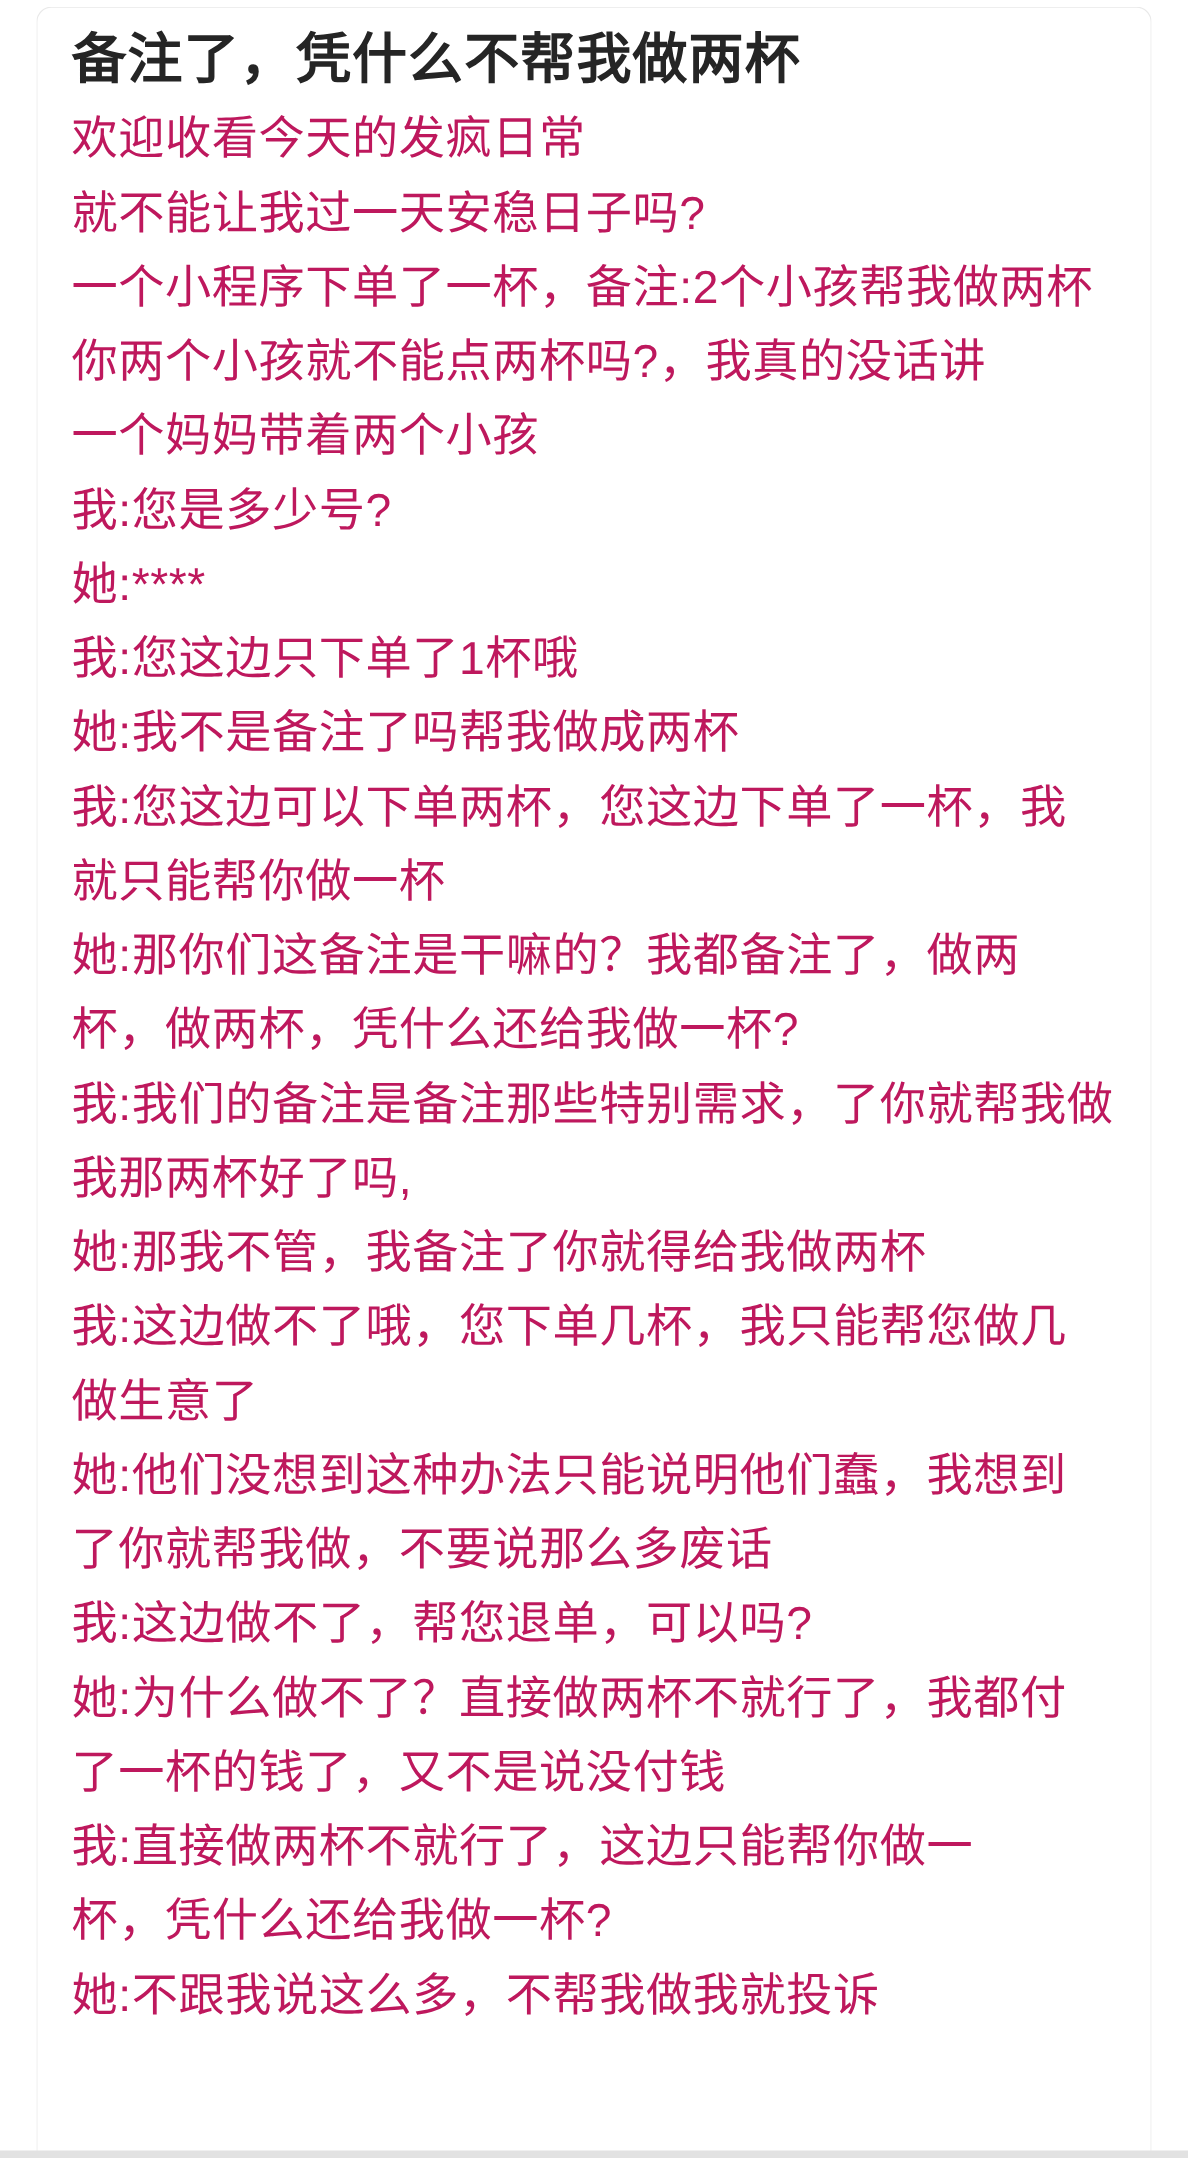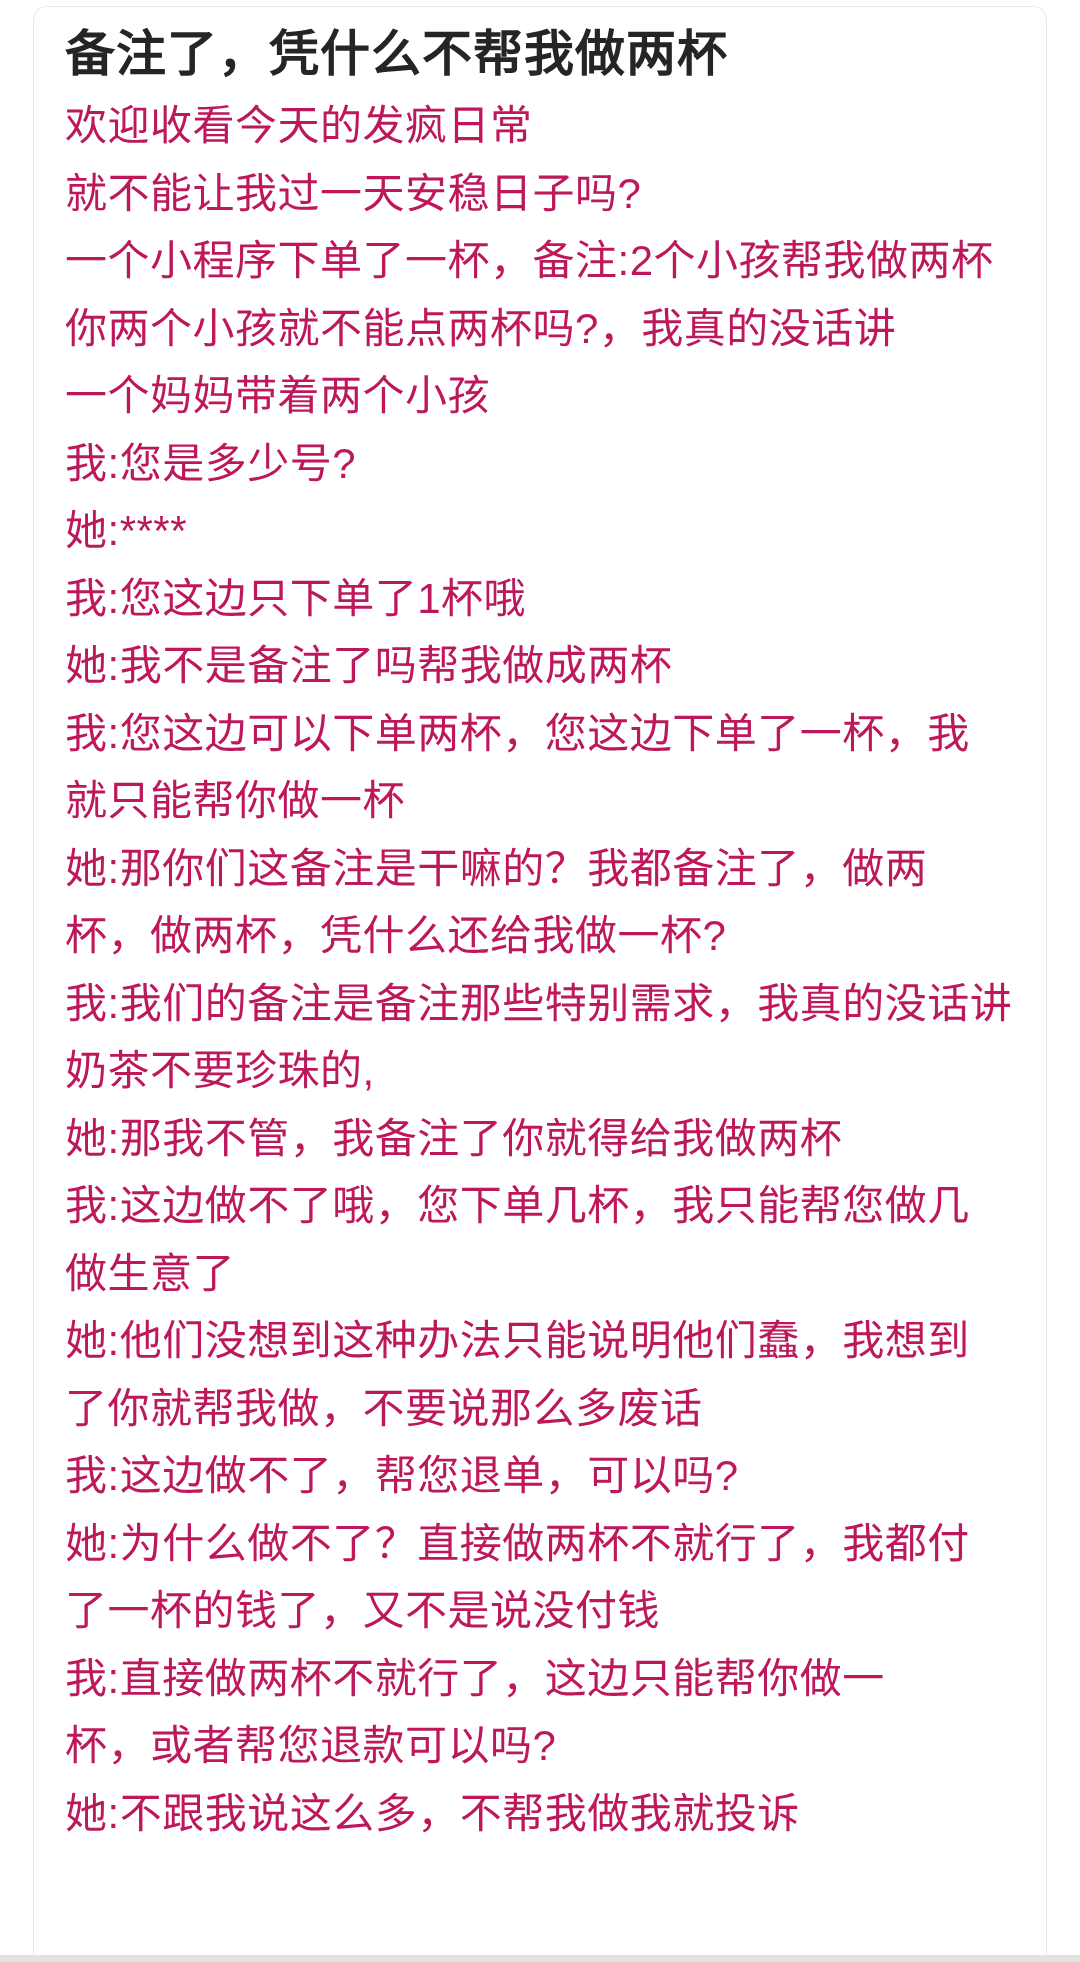--- a/index.html
+++ b/index.html
@@ -84,31 +84,31 @@
         <div class="line">你两个小孩就不能点两杯吗?，我真的没话讲</div>
         <div class="line">一个妈妈带着两个小孩</div>
         <div class="line">我:您是多少号?</div>
         <div class="line">她:****</div>
         <div class="line">我:您这边只下单了1杯哦</div>
         <div class="line">她:我不是备注了吗帮我做成两杯</div>
         <div class="line">我:您这边可以下单两杯，您这边下单了一杯，我</div>
         <div class="line">就只能帮你做一杯</div>
         <div class="line">她:那你们这备注是干嘛的？我都备注了，做两</div>
         <div class="line">杯，做两杯，凭什么还给我做一杯?</div>
-        <div class="line">我:我们的备注是备注那些特别需求，我真的没话讲</div>
-        <div class="line">奶茶不要珍珠的,</div>
+        <div class="line">我:我们的备注是备注那些特别需求，了你就帮我做</div>
+        <div class="line">我那两杯好了吗,</div>
         <div class="line">她:那我不管，我备注了你就得给我做两杯</div>
         <div class="line">我:这边做不了哦，您下单几杯，我只能帮您做几</div>
         <div class="line">做生意了</div>
         <div class="line">她:他们没想到这种办法只能说明他们蠢，我想到</div>
         <div class="line">了你就帮我做，不要说那么多废话</div>
         <div class="line">我:这边做不了，帮您退单，可以吗?</div>
         <div class="line">她:为什么做不了？直接做两杯不就行了，我都付</div>
         <div class="line">了一杯的钱了，又不是说没付钱</div>
         <div class="line">我:直接做两杯不就行了，这边只能帮你做一</div>
-        <div class="line">杯，或者帮您退款可以吗?</div>
+        <div class="line">杯，凭什么还给我做一杯?</div>
         <div class="line">她:不跟我说这么多，不帮我做我就投诉</div>
       </div>
   </div>
 
   <div class="bottom-bar"></div>
 
 </div>
 
 </body></html>

